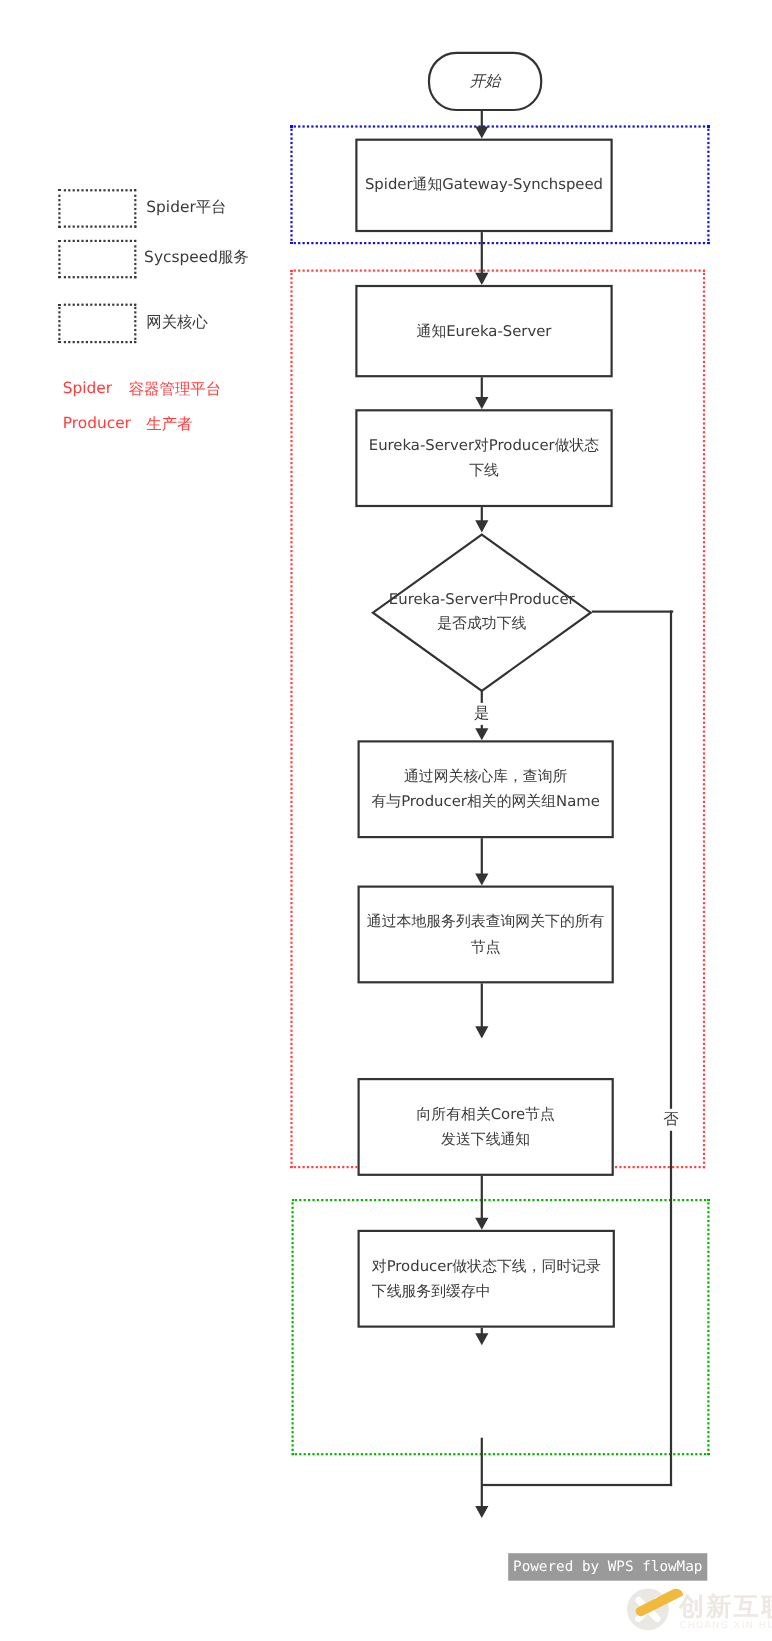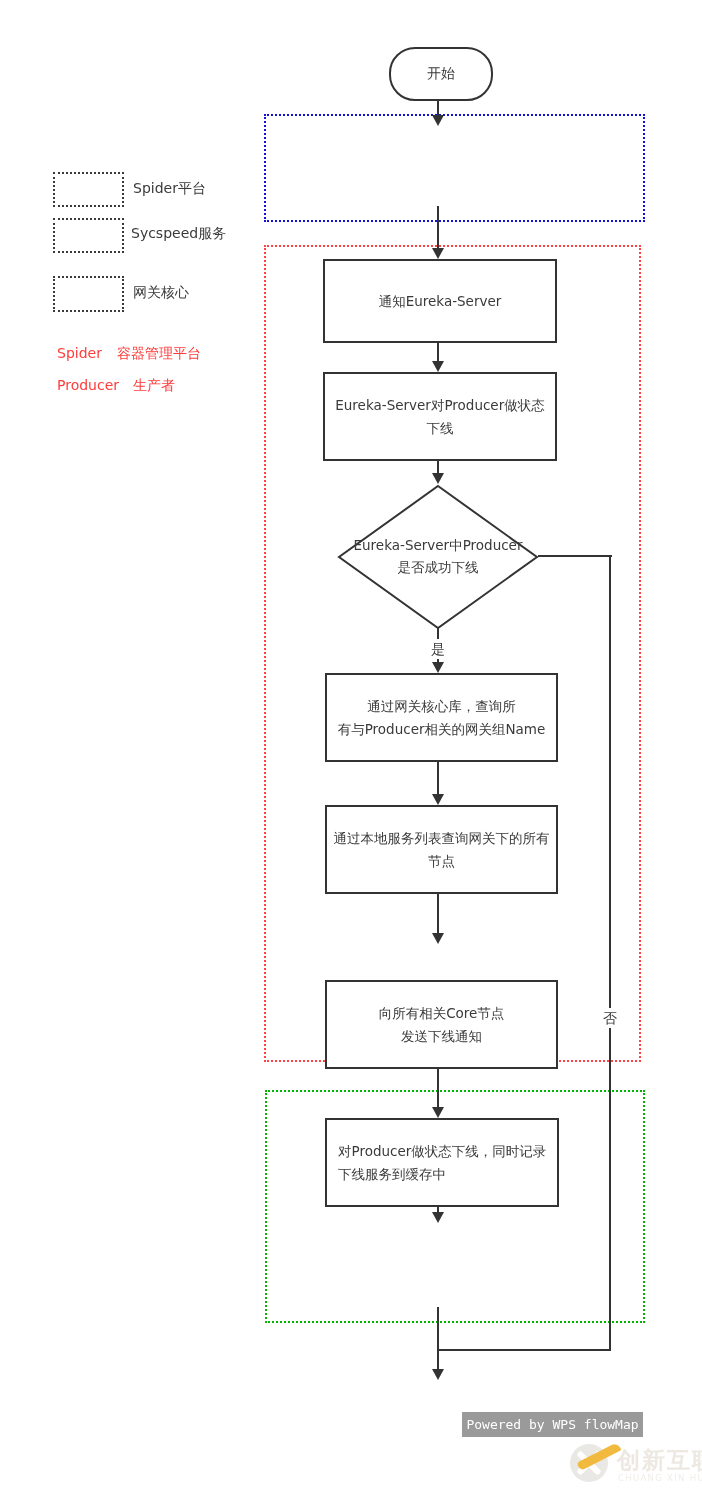--- a/index.html
+++ b/index.html
@@ -13,21 +13,21 @@
   .g-green{border-color:#00b400;}
 
   
   .rect{position:absolute;background:#fff;border:2px solid #333;z-index:3;
     display:flex;align-items:center;justify-content:center;}
   .rect .txt{white-space:pre-line;text-align:center;font-size:13.5px;line-height:1.7;}
   .rect.left{justify-content:flex-start;}
   .rect.left .txt{text-align:left;padding:0 6px 0 11px;}
 
   .stadium{position:absolute;background:#fff;border:2px solid #333;border-radius:26px;z-index:4;
-    display:flex;align-items:center;justify-content:center;font-size:14px;}
+    display:flex;align-items:center;justify-content:center;font-size:14px;font-style:italic;}
 
   .diamond{position:absolute;z-index:3;}
   .diamond svg{display:block;}
   .diamond .dtext{position:absolute;inset:0;display:flex;align-items:center;justify-content:center;
     text-align:center;font-size:13.5px;line-height:1.6;white-space:pre-line;}
 
   
   .vline{position:absolute;width:2px;background:#333;z-index:2;}
   .hline{position:absolute;height:2px;background:#333;z-index:2;}
   .arrow-down{position:absolute;width:0;height:0;z-index:2;
@@ -117,20 +117,23 @@
 
   <div class="hline" style="left:538px;top:555px;width:74px;"></div>
   <div class="vline" style="left:609px;top:555px;height:796px;"></div>
   <div class="hline" style="left:438px;top:1349px;width:173px;"></div>
   <div class="flow-label" style="left:600px;top:1008px;width:20px;height:20px;">否</div>
 
   <div class="stadium" style="left:389px;top:47px;width:100px;height:50px;">
     <span class="txt">开始</span>
   </div>
 
+  <div class="rect" style="left:323px;top:126px;width:230px;height:81px;">
+    <span class="txt">Spider通知Gateway-Synchspeed</span>
+  </div>
 
 
   <div class="rect" style="left:323px;top:259px;width:230px;height:80px;">
     <span class="txt">通知Eureka-Server</span>
   </div>
 
   <div class="rect" style="left:323px;top:372px;width:230px;height:85px;">
     <span class="txt">Eureka-Server对Producer做状态
 下线</span>
   </div>

